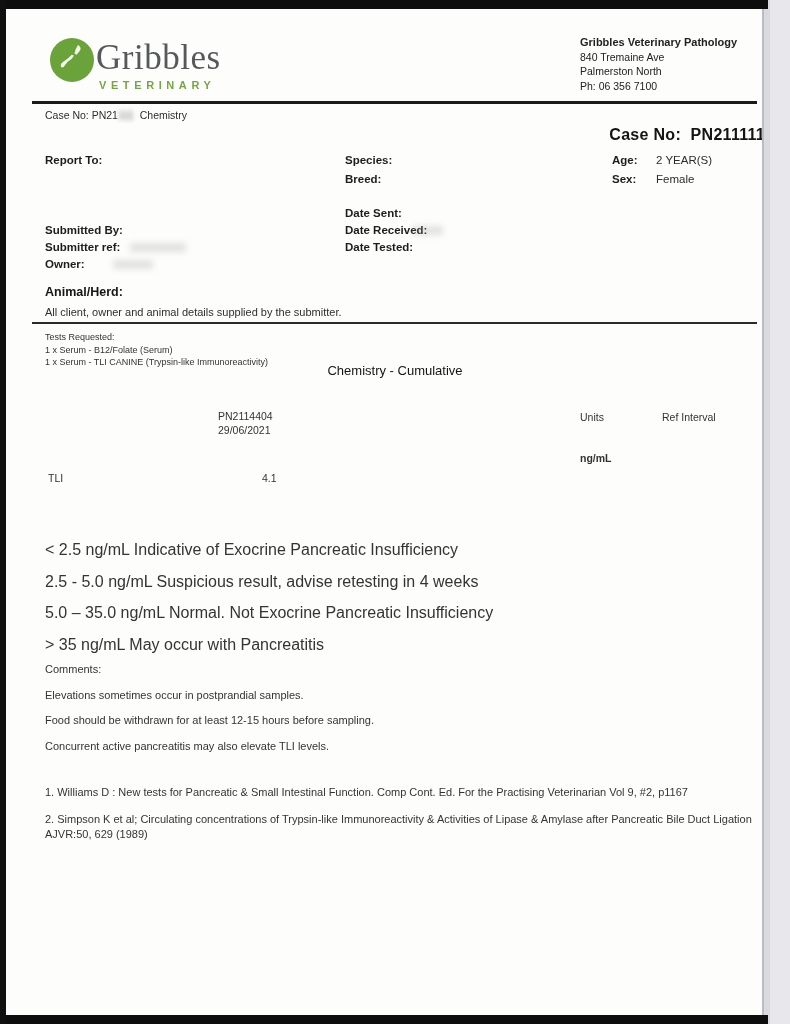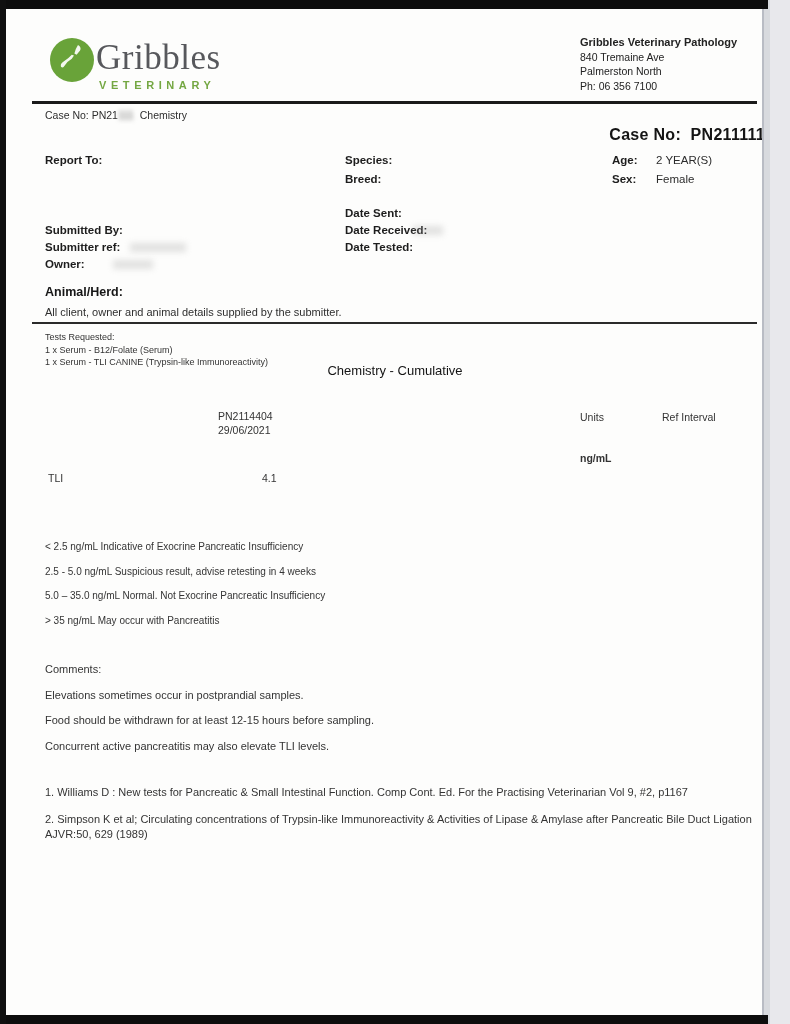--- a/index.html
+++ b/index.html
@@ -30,21 +30,21 @@
   .case-heading .faded{color:#b9b9b9;}
   .lbl{font-weight:bold;color:#1d1d1d;}
   .t11{font-size:11.5px;line-height:17.5px;}
   .abs{position:absolute;}
   .smudge{display:inline-block;width:56px;height:9px;background:#9b9b9b;opacity:.28;filter:blur(3px);vertical-align:middle;margin-left:10px;}
   .animal{position:absolute;left:45px;top:285px;font-size:12.5px;font-weight:bold;color:#161616;}
   .disclaimer{position:absolute;left:45px;top:306px;font-size:11px;color:#2e2e2e;}
   .tests{position:absolute;left:45px;top:331px;font-size:9px;line-height:12.5px;color:#333;}
   .chem-title{position:absolute;left:0;top:363px;width:790px;text-align:center;font-size:13px;font-weight:normal;color:#141414;}
   .tbl{font-size:10.5px;color:#333;}
-  .interp{position:absolute;left:45px;top:541px;font-size:10px;color:#343434;}
+  .interp{position:absolute;left:45px;top:541px;font-size:16px;color:#343434;}
   .interp div{margin-bottom:13.5px;}
   .comments{position:absolute;left:45px;top:663px;font-size:11px;color:#343434;}
   .comments div{margin-bottom:13.5px;}
   .refs{position:absolute;left:45px;top:785px;width:712px;font-size:11px;color:#343434;line-height:15.5px;}
   .refs .ref{margin-bottom:11px;}
 </style>
 </head>
 <body>
 
 <div class="frame">

